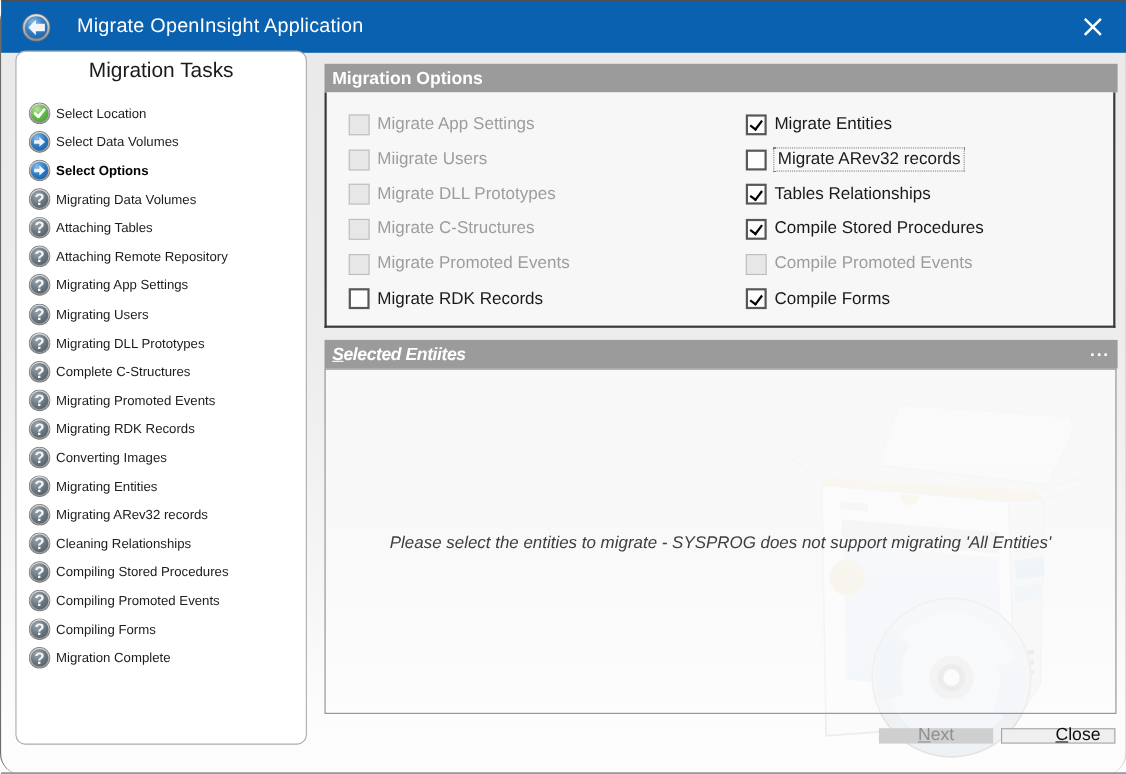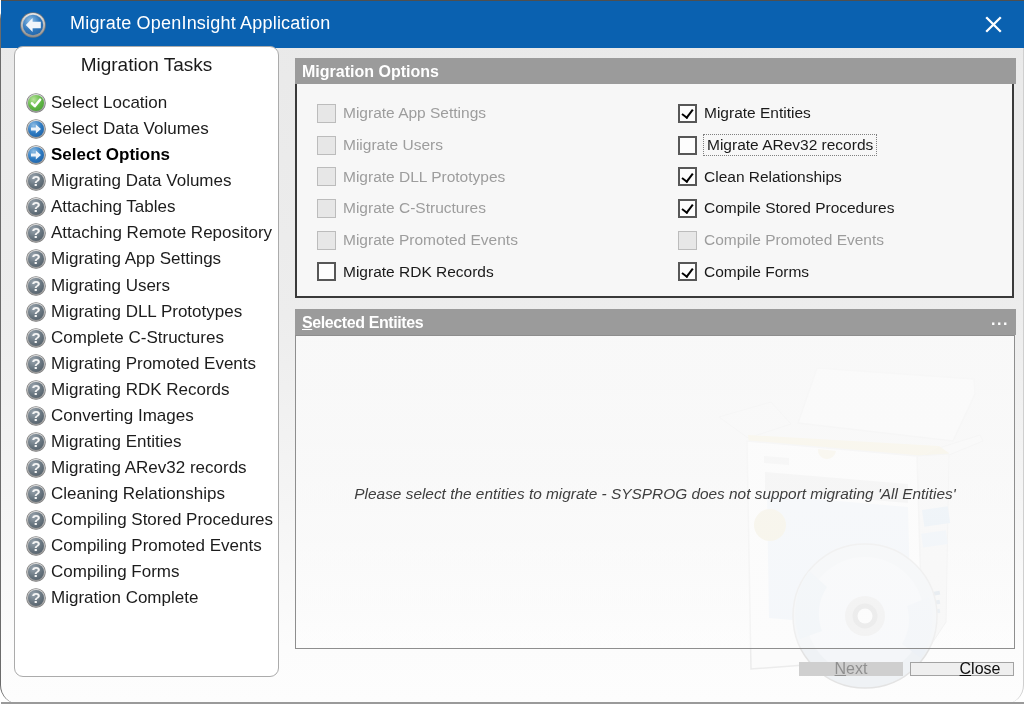--- a/index.html
+++ b/index.html
@@ -14,21 +14,21 @@
   #backbtn{position:absolute;left:19px;top:11px;}
   #closex{position:absolute;left:984px;top:15px;}
   #bottomline{position:absolute;left:0;top:702px;width:1024px;height:2px;background:#9a9a9a;}
 
   
   #tasks{position:absolute;left:13px;top:46px;width:265px;height:631px;
     background:#fff;border:1px solid #ababab;border-radius:9px;box-sizing:border-box;}
   #tasks h1{margin:0;position:absolute;top:7px;left:0;width:100%;text-align:center;
     font-size:19px;font-weight:normal;color:#1a1a1a;}
   .trow{position:absolute;left:11px;display:flex;align-items:center;height:20px;}
-  .trow .lbl{margin-left:5px;font-size:17px;color:#1c1c1c;white-space:nowrap;}
+  .trow .lbl{margin-left:5px;font-size:12px;color:#1c1c1c;white-space:nowrap;}
   .trow.bold .lbl{font-weight:bold;color:#000;}
 
   
   .ghead{position:absolute;background:#9b9b9b;color:#fff;font-weight:bold;
     font-size:16px;box-sizing:border-box;padding:4.5px 0 0 7px;}
   
   #optbox{position:absolute;left:294px;top:84px;width:719px;height:214px;
     background:#f7f7f7;border:2px solid #3a3a3a;border-top:none;box-sizing:border-box;}
   .cbrow{position:absolute;display:flex;align-items:center;height:20px;}
   .cb{width:19px;height:19px;box-sizing:border-box;background:#fdfdfd;
@@ -335,36 +335,36 @@
   <div class="cbrow" style="left:677px;top:103.3px">
       <div class="cb chk"></div>
       <span class="lbl">Migrate Entities</span>
     </div>
   <div class="cbrow" style="left:677px;top:135.0px">
       <div class="cb"></div>
       <span class="lbl focusrect">Migrate ARev32 records</span>
     </div>
   <div class="cbrow" style="left:677px;top:166.7px">
       <div class="cb chk"></div>
-      <span class="lbl">Clean Relationships</span>
+      <span class="lbl">Tables Relationships</span>
     </div>
   <div class="cbrow" style="left:677px;top:198.4px">
       <div class="cb chk"></div>
       <span class="lbl">Compile Stored Procedures</span>
     </div>
   <div class="cbrow dis" style="left:677px;top:230.1px">
       <div class="cb dis"></div>
       <span class="lbl">Compile Promoted Events</span>
     </div>
   <div class="cbrow" style="left:677px;top:261.8px">
       <div class="cb chk"></div>
       <span class="lbl">Compile Forms</span>
     </div>
 
-  <div class="ghead" style="left:294px;top:309px;width:721px;height:26px;"><span style="letter-spacing:-0.4px"><u>S</u>elected Entiites</span></div>
+  <div class="ghead" style="left:294px;top:309px;width:721px;height:26px;font-style:italic;"><span style="letter-spacing:-0.4px"><u>S</u>elected Entiites</span></div>
   <div id="dots">...</div>
   <div id="entbox"></div>
   <div id="entmsg">Please select the entities to migrate - SYSPROG does not support migrating 'All Entities'</div>
 
   <div class="btn" id="nextbtn">
       <span><u>N</u>ext</span>
     </div>
   <div class="btn" id="closebtn">
       <span><u>C</u>lose</span>
     </div>

